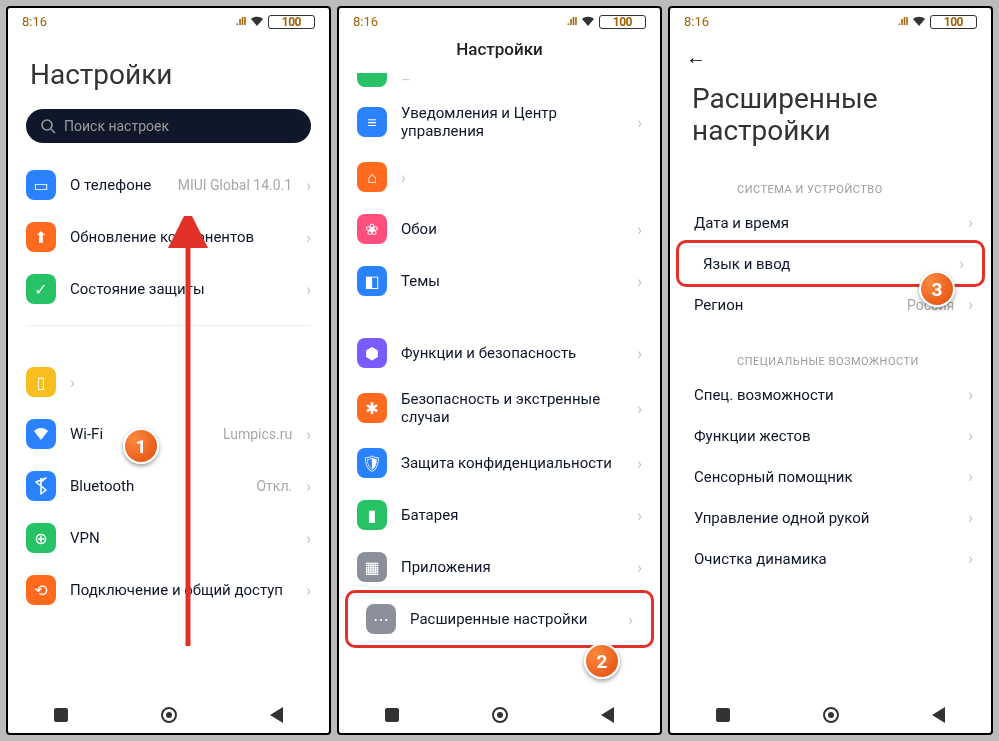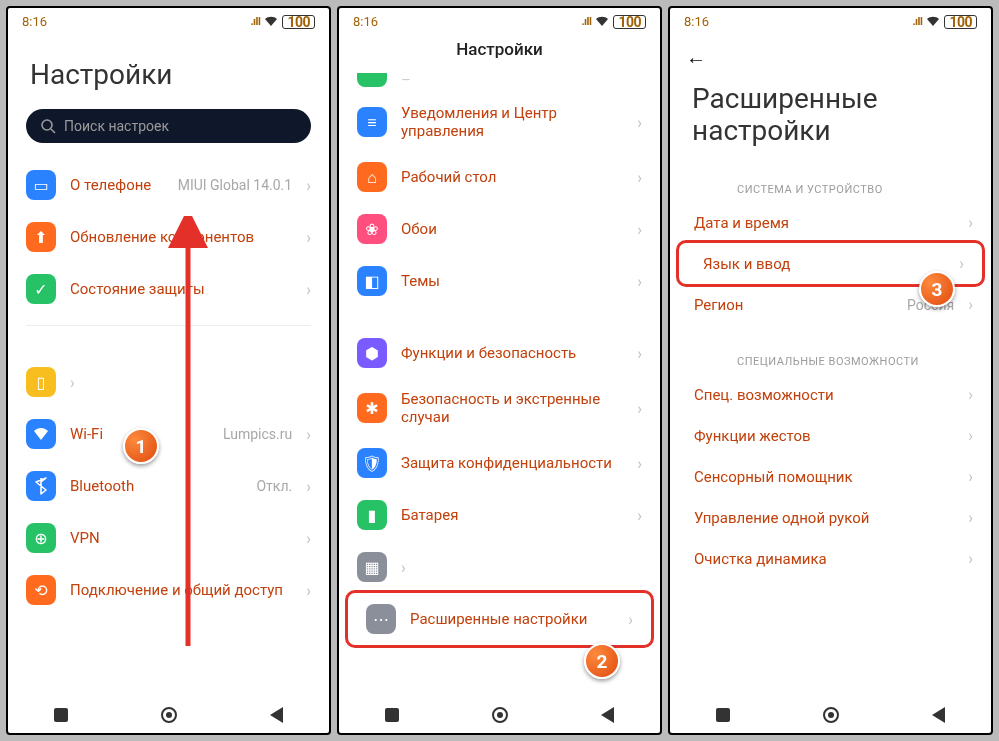--- a/index.html
+++ b/index.html
@@ -26,21 +26,21 @@
     display: flex;
     justify-content: space-between;
     align-items: center;
     padding: 6px 14px 2px 14px;
     font-size: 13px;
     color: #a16207;
   }
   .status-icons { display: flex; gap: 4px; align-items: center; font-size: 11px; letter-spacing:-0.5px;font-weight:bold;}
   .status-icons .sig { font-size:11px; }
   .status-icons .batt-box {
-    border:1px solid #333; border-radius:3px; font-size:14px; padding:0 4px; line-height:12px;
+    border:1px solid #333; border-radius:3px; font-size:12px; padding:0 13px; line-height:12px;
   }
   .header-row {
     display: flex;
     align-items: center;
     padding: 8px 16px 0 16px;
   }
   .back-arrow { font-size:20px; }
   .title-center {
     flex:1; text-align:center; font-size:17px; font-weight:500; color:#222;
   }
@@ -73,21 +73,21 @@
     position: relative;
   }
   .list-item.iconless { padding-left:24px; }
   .icon {
     width: 30px; height: 30px;
     border-radius: 8px;
     display:flex; align-items:center; justify-content:center;
     flex-shrink:0;
     color:#fff; font-size:16px;
   }
-  .item-label { flex:1; font-size:15px; color:#c2410c; line-height:1.2; }
+  .item-label { flex:1; font-size:15px; color:#0f172a; line-height:1.2; }
   .item-value { font-size:14px; color:#a8a8a8; }
   .chev { color:#c2c2c2; font-size:16px; }
   .section-header {
     font-size: 11px;
     color:#9c9c9c;
     letter-spacing:0.5px;
     padding: 18px 24px 6px 24px;
     text-transform: uppercase;
     margin-left: 43px;
   }
@@ -238,21 +238,20 @@
       <div class="icon" style="background:#27c265;height:14px;border-radius:0 0 8px 8px"></div>
       <span class="item-label" style="color:#ccc">–</span>
     </div>
     <div class="list-item">
       <div class="icon" style="background:#2a82ff">≡</div>
       <span class="item-label">Уведомления и Центр управления</span>
       <span class="chev">›</span>
     </div>
     <div class="list-item">
       <div class="icon" style="background:#ff6a1f">⌂</div>
-      <span class="item-label">Рабочий стол</span>
       <span class="chev">›</span>
     </div>
     <div class="list-item">
       <div class="icon" style="background:#ff4f7e">❀</div>
       <span class="item-label">Обои</span>
       <span class="chev">›</span>
     </div>
     <div class="list-item">
       <div class="icon" style="background:#2a82ff">◧</div>
       <span class="item-label">Темы</span>
@@ -274,20 +273,21 @@
       <span class="item-label">Защита конфиденциальности</span>
       <span class="chev">›</span>
     </div>
     <div class="list-item">
       <div class="icon" style="background:#27c265">▮</div>
       <span class="item-label">Батарея</span>
       <span class="chev">›</span>
     </div>
     <div class="list-item">
       <div class="icon" style="background:#8a8f99">▦</div>
+      <span class="item-label">Приложения</span>
       <span class="chev">›</span>
     </div>
     <div class="highlight-box">
       <div class="list-item">
         <div class="icon" style="background:#8a8f99">⋯</div>
         <span class="item-label">Расширенные настройки</span>
         <span class="chev">›</span>
       </div>
     </div>
   </div>

